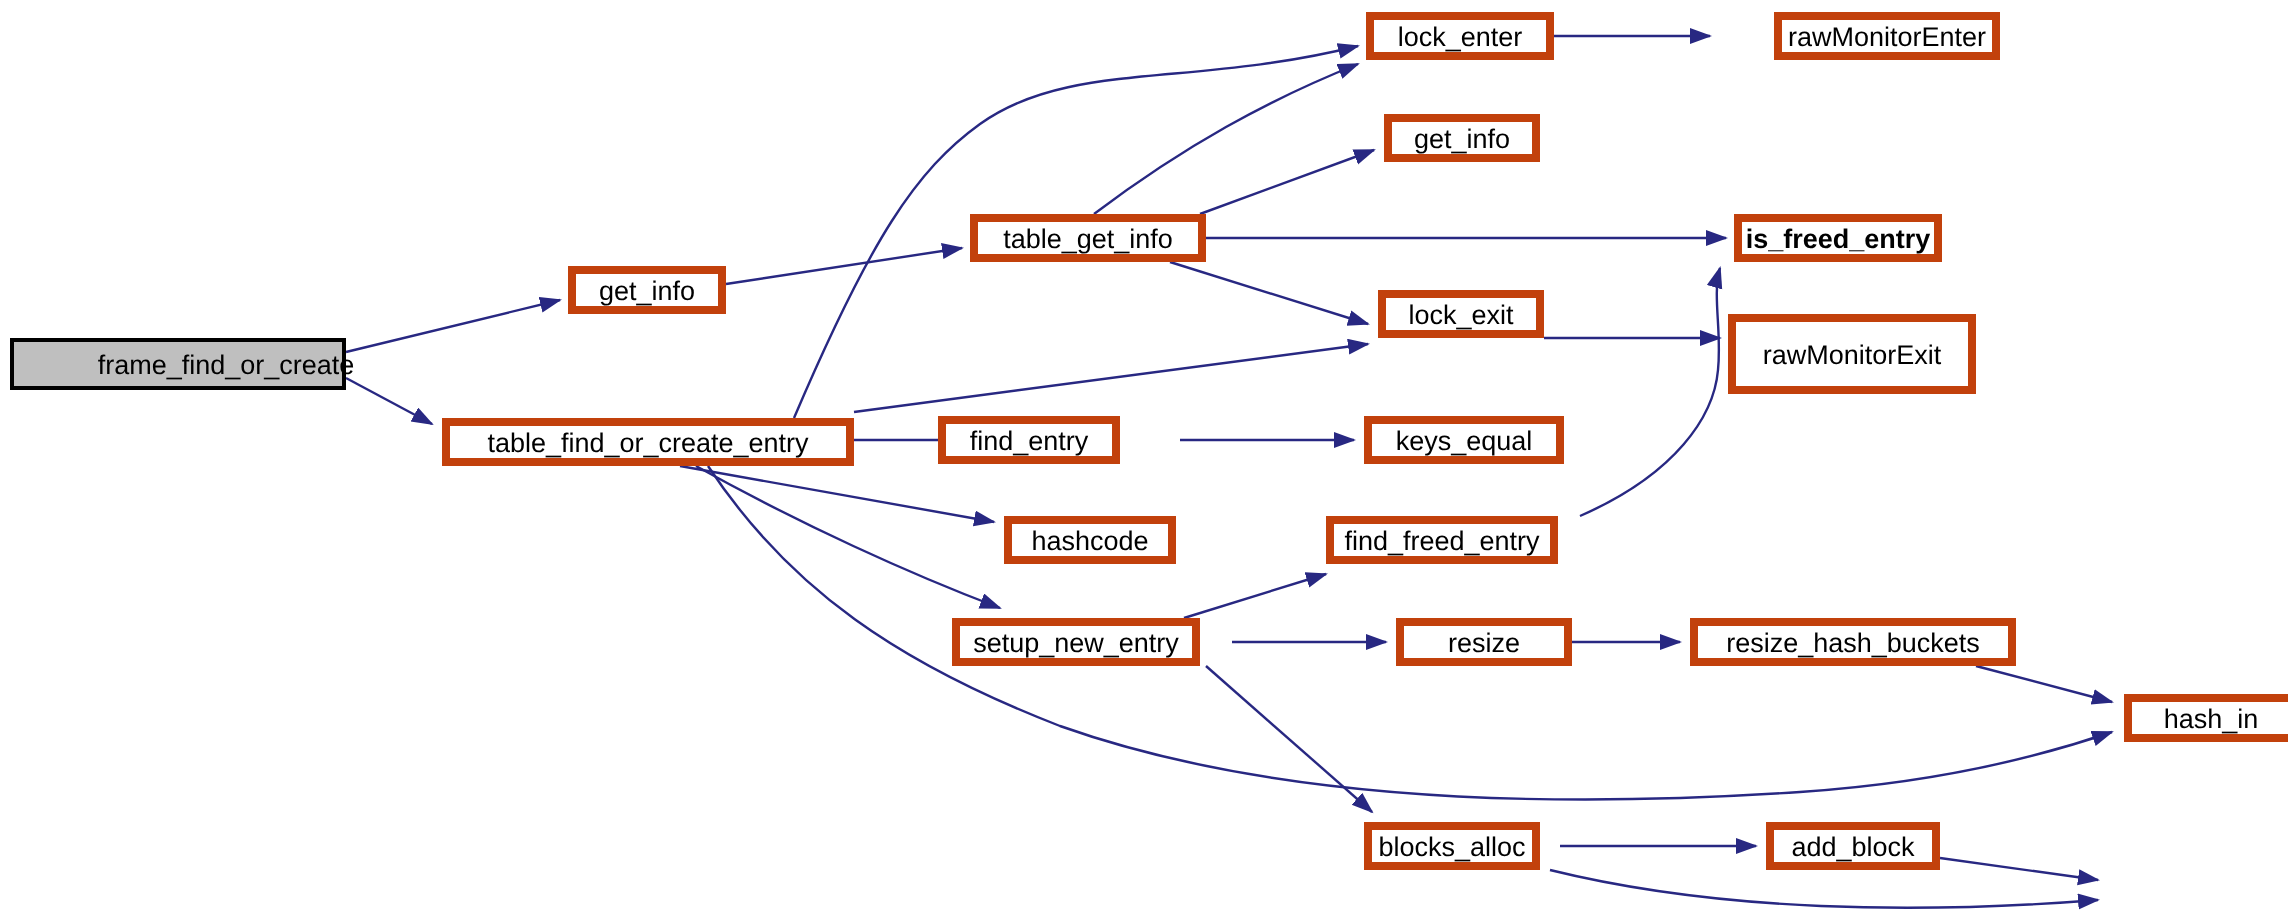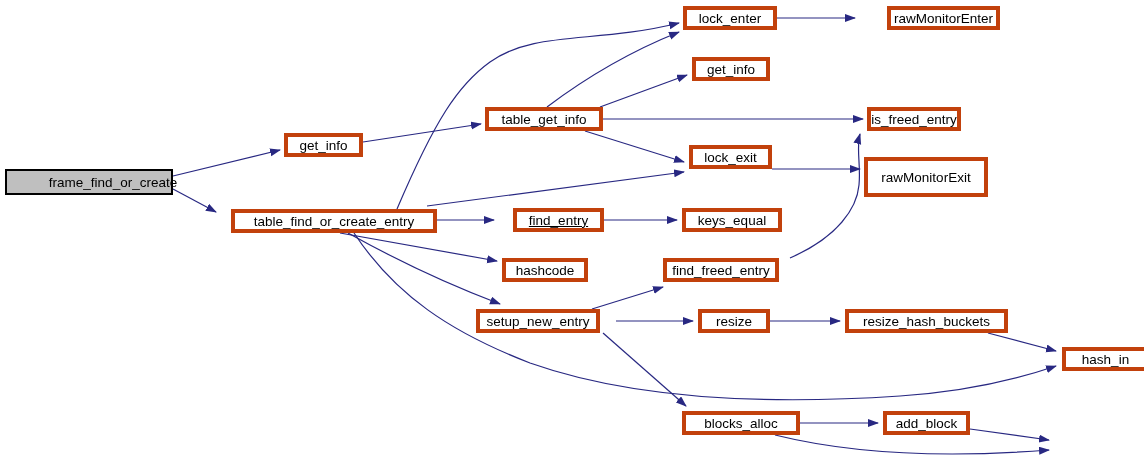--- a/index.html
+++ b/index.html
@@ -66,33 +66,33 @@
         <path d="M 762 321 L 840 321" class="edge" stroke="#282882" marker-end="url(#arrowhead)"></path>
         <path d="M 988 333 L 1056 351" class="edge" stroke="#282882" marker-end="url(#arrowhead)"></path>
         <path d="M 780 423 L 878 423" class="edge" stroke="#282882" marker-end="url(#arrowhead)"></path>
         <path d="M 970 429 L 1049 440" class="edge" stroke="#282882" marker-end="url(#arrowhead)"></path>
         <path d="M 775 435 C 860 456 960 457 1049 450" class="edge" stroke="#282882" marker-end="url(#arrowhead)"></path>
       </g>
   </svg>
   <div id="nodes">
       <div class="node highlighted" style="left: 5px; top: 169px; width: 168px; height: 26px;">frame_find_or_create</div>
       <div class="node" style="left: 284px; top: 133px; width: 79px; height: 24px;">get_info</div>
-      <div class="node" style="left: 231px; top: 209px; width: 206px; height: 24px;">table_find_or_create_entry</div>
+      <div class="node" style="left: 221px; top: 209px; width: 206px; height: 24px;">table_find_or_create_entry</div>
       <div class="node" style="left: 485px; top: 107px; width: 118px; height: 24px;">table_get_info</div>
       <div class="node" style="left: 683px; top: 6px; width: 94px; height: 24px;">lock_enter</div>
       <div class="node" style="left: 692px; top: 57px; width: 78px; height: 24px;">get_info</div>
       <div class="node" style="left: 859px; top: 6px; width: 113px; height: 24px; margin-left: 28px;">rawMonitorEnter</div>
-      <div class="node" style="left: 867px; top: 107px; width: 94px; height: 24px;">is_freed_entry</div>
+      <div class="node" style="left: 867px; top: 107px; width: 104px; height: 24px; font-weight: bold;">is_freed_entry</div>
       <div class="node" style="left: 689px; top: 145px; width: 83px; height: 24px;">lock_exit</div>
       <div class="node" style="left: 864px; top: 157px; width: 124px; height: 40px;">rawMonitorExit</div>
-      <div class="node" style="left: 513px; top: 208px; width: 91px; height: 24px; text-decoration: underline;">find_entry</div>
+      <div class="node" style="left: 469px; top: 208px; width: 91px; height: 24px;">find_entry</div>
       <div class="node" style="left: 682px; top: 208px; width: 100px; height: 24px;">keys_equal</div>
       <div class="node" style="left: 502px; top: 258px; width: 86px; height: 24px;">hashcode</div>
       <div class="node" style="left: 663px; top: 258px; width: 116px; height: 24px;">find_freed_entry</div>
       <div class="node" style="left: 476px; top: 309px; width: 124px; height: 24px;">setup_new_entry</div>
-      <div class="node" style="left: 698px; top: 309px; width: 72px; height: 24px;">resize</div>
+      <div class="node" style="left: 698px; top: 309px; width: 88px; height: 24px;">resize</div>
       <div class="node" style="left: 845px; top: 309px; width: 163px; height: 24px;">resize_hash_buckets</div>
       <div class="node" style="left: 1062px; top: 347px; width: 87px; height: 24px;">hash_in</div>
-      <div class="node" style="left: 682px; top: 411px; width: 118px; height: 24px;">blocks_alloc</div>
+      <div class="node" style="left: 682px; top: 411px; width: 88px; height: 24px;">blocks_alloc</div>
       <div class="node" style="left: 883px; top: 411px; width: 87px; height: 24px; text-align: right;">add_block</div>
       <div class="node" style="left: 1055px; top: 444px; width: 79px; height: 36px; margin-top: 44px;">real_size</div>
     </div>
 </div>
 
 </body></html>

